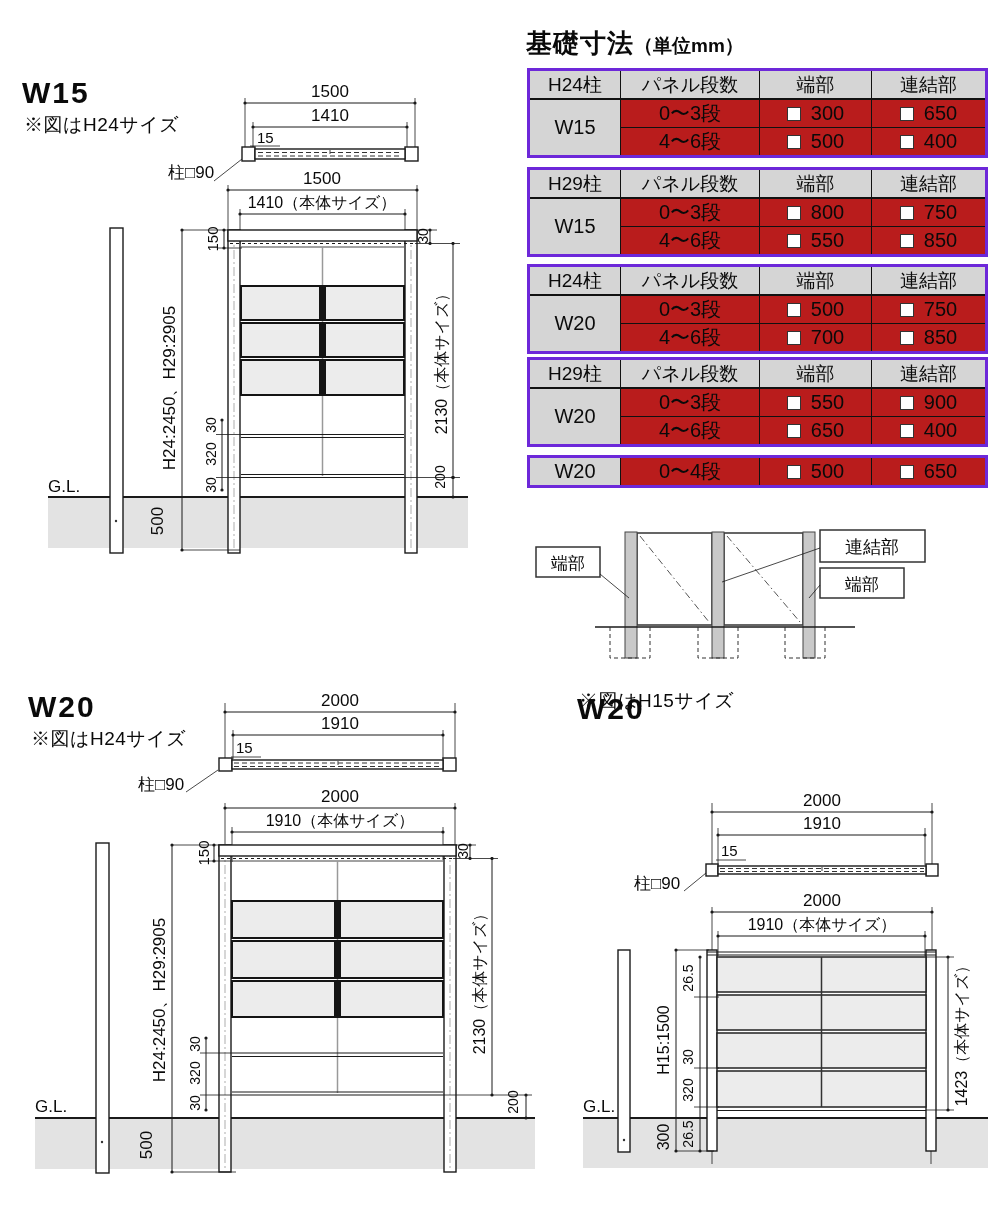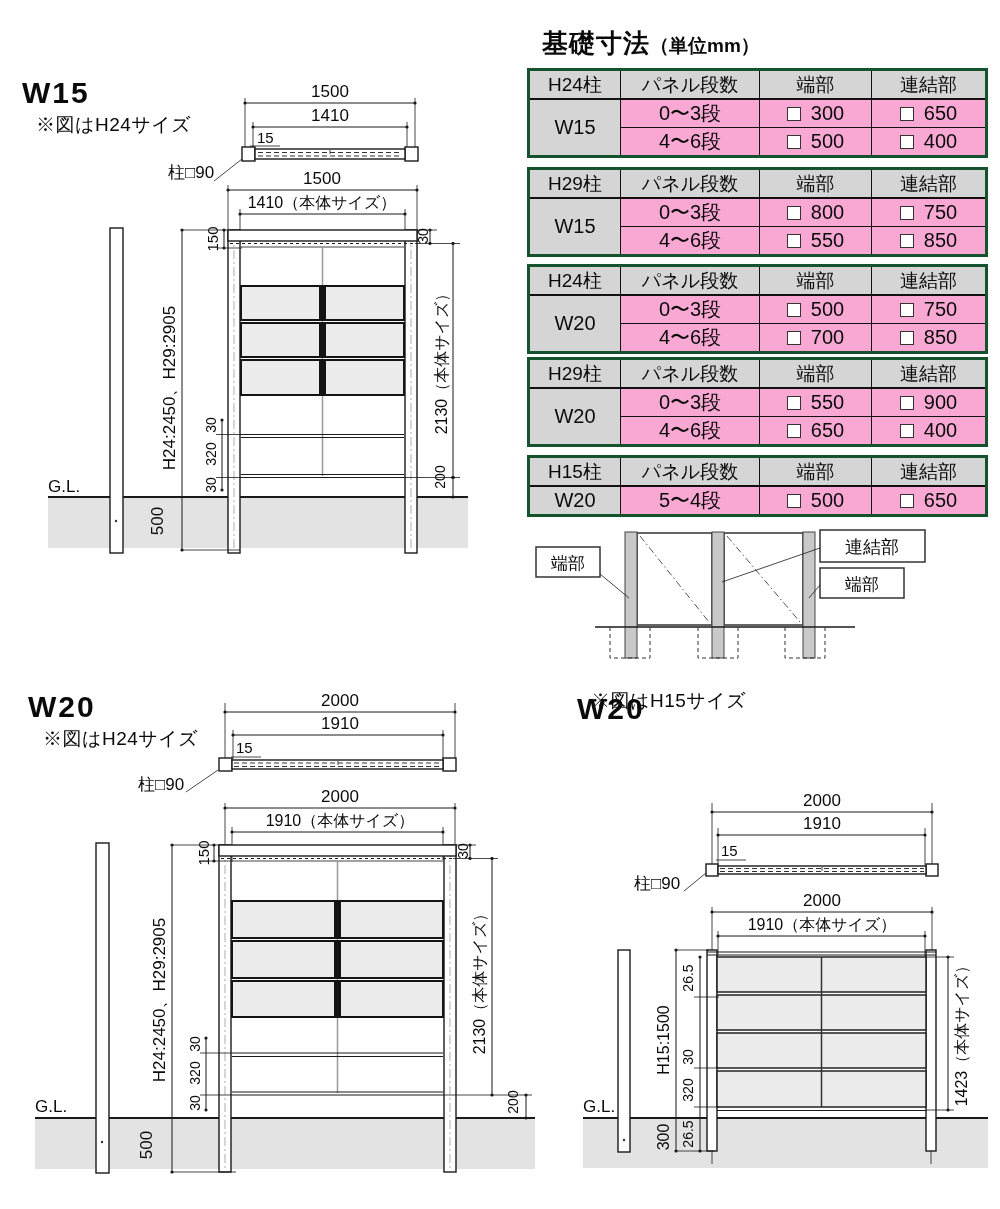--- a/index.html
+++ b/index.html
@@ -1,27 +1,27 @@
 <!DOCTYPE html>
 <html><head>
 <meta charset="utf-8">
 <style>
   html,body{margin:0;padding:0;background:#fff;}
   .page{position:relative;width:1000px;height:1209px;background:#fff;overflow:hidden;
         font-family:"Liberation Sans",sans-serif;color:#0a0a0a;}
   .abs{position:absolute;}
   .main-title{left:16px;top:42px;font-size:28px;font-weight:bold;letter-spacing:1px;}
   .main-title .unit{font-size:20px;font-weight:600;letter-spacing:0;}
-  .fnd-title{left:542px;top:26px;font-size:26px;font-weight:bold;letter-spacing:1px;}
+  .fnd-title{left:526px;top:26px;font-size:26px;font-weight:bold;letter-spacing:1px;}
   .fnd-title .unit{font-size:19px;font-weight:600;letter-spacing:0;}
   .sec-label{font-size:30px;font-weight:bold;letter-spacing:2px;}
-  .sec-note{font-size:19px;letter-spacing:0.5px;margin-left:12px;}
+  .sec-note{font-size:19px;letter-spacing:0.5px;}
   
   .ftable{position:absolute;left:527px;border-collapse:collapse;table-layout:fixed;width:458px;
-          border:3px solid #14532d;background:#f9a8d4;}
+          border:3px solid #6d28d9;background:#b91c1c;}
   .ftable th,.ftable td{border:1.6px solid #111;text-align:center;padding:0;font-weight:normal;overflow:hidden;}
   .ftable th{height:27px;background:#d5d5d5;font-size:19px;border-bottom:2.4px solid #111;}
   .ftable td{height:26px;font-size:20px;}
   .ftable .wc{background:#d5d5d5;}
   .c1{width:92px}.c2{width:139px}.c3{width:112px}.c4{width:115px}
   .sq{display:inline-block;width:12px;height:12px;border:1.6px solid #333;background:#fff;
       margin-right:10px;vertical-align:-1px;}
   
   .dl{stroke:#1a1a1a;stroke-width:1;fill:none;marker-start:url(#md);marker-end:url(#md);}
   .ext{stroke:#1a1a1a;stroke-width:0.8;fill:none;}
@@ -441,27 +441,21 @@
 
   <table class="ftable" style="top:455px">
     <colgroup>
         <col class="c1">
         <col class="c2">
         <col class="c3">
         <col class="c4">
       </colgroup>
     <tbody>
       <tr>
-        <th>H15柱</th>
-        <th>パネル段数</th>
-        <th>端部</th>
-        <th>連結部</th>
-      </tr>
-      <tr>
         <td class="wc">W20</td>
-        <td>5〜4段</td>
+        <td>0〜4段</td>
         <td><span class="sq"></span><span>500</span></td>
         <td><span class="sq"></span><span>650</span></td>
       </tr>
     </tbody>
   </table>
 
 </div>
 
 </body></html>

